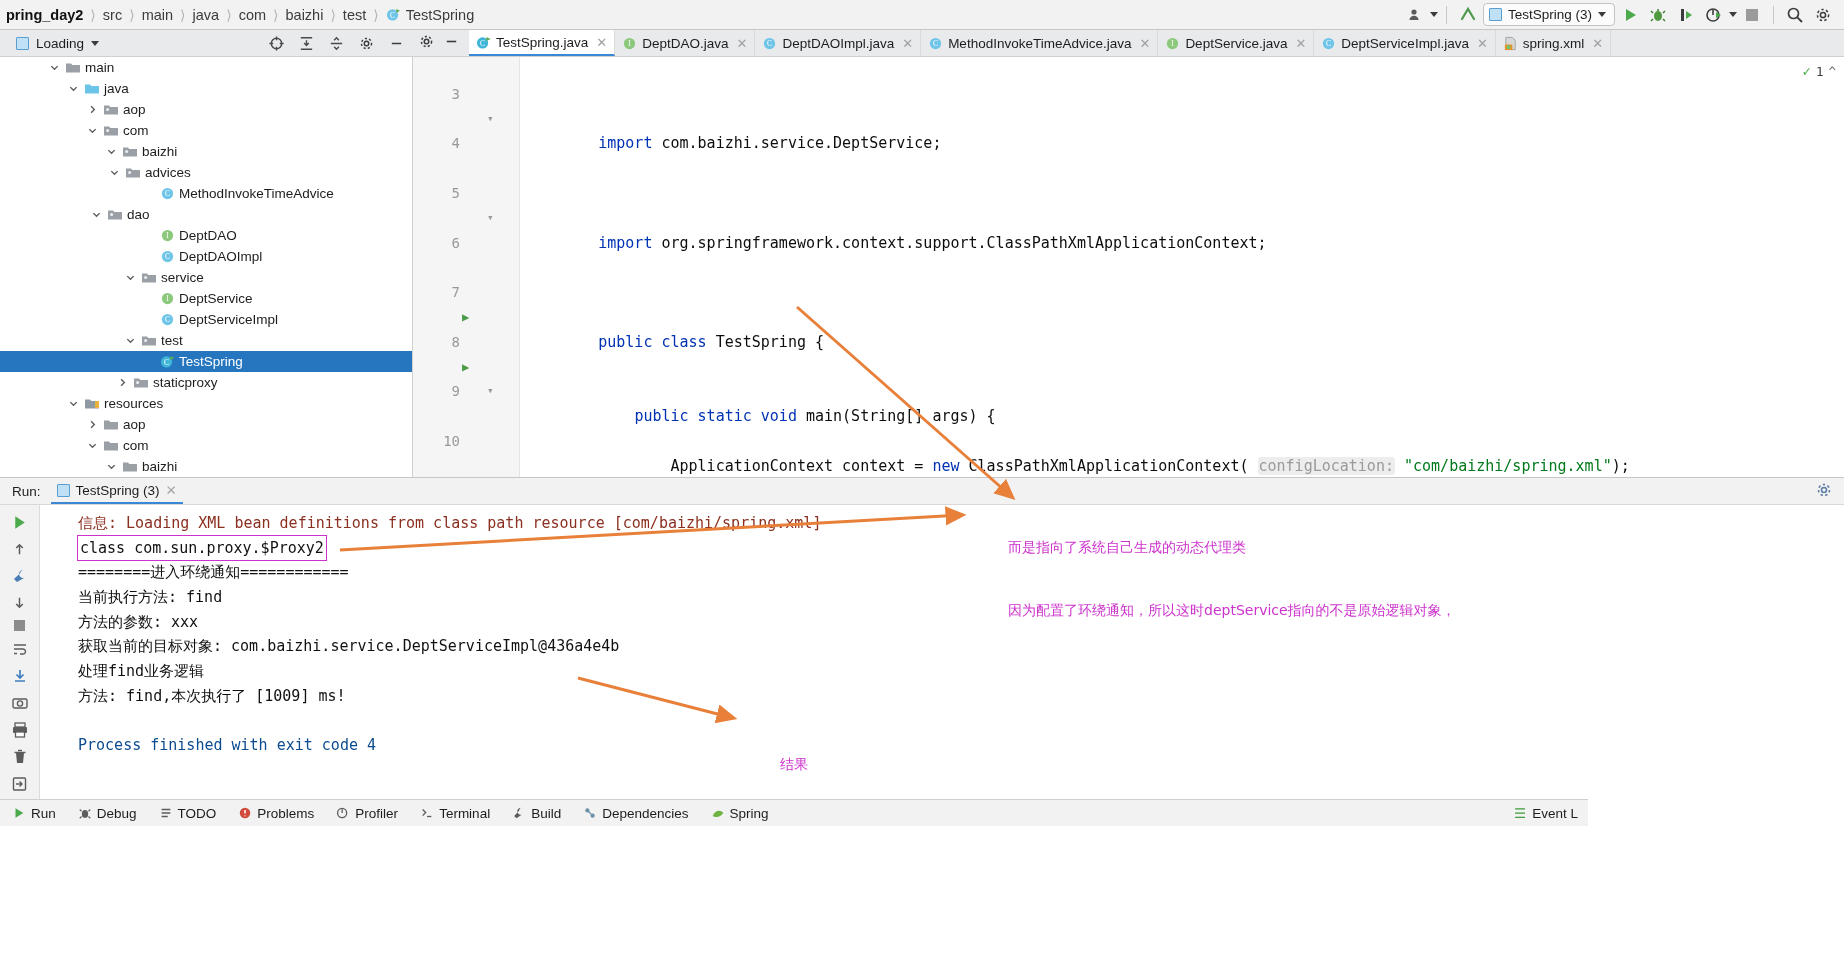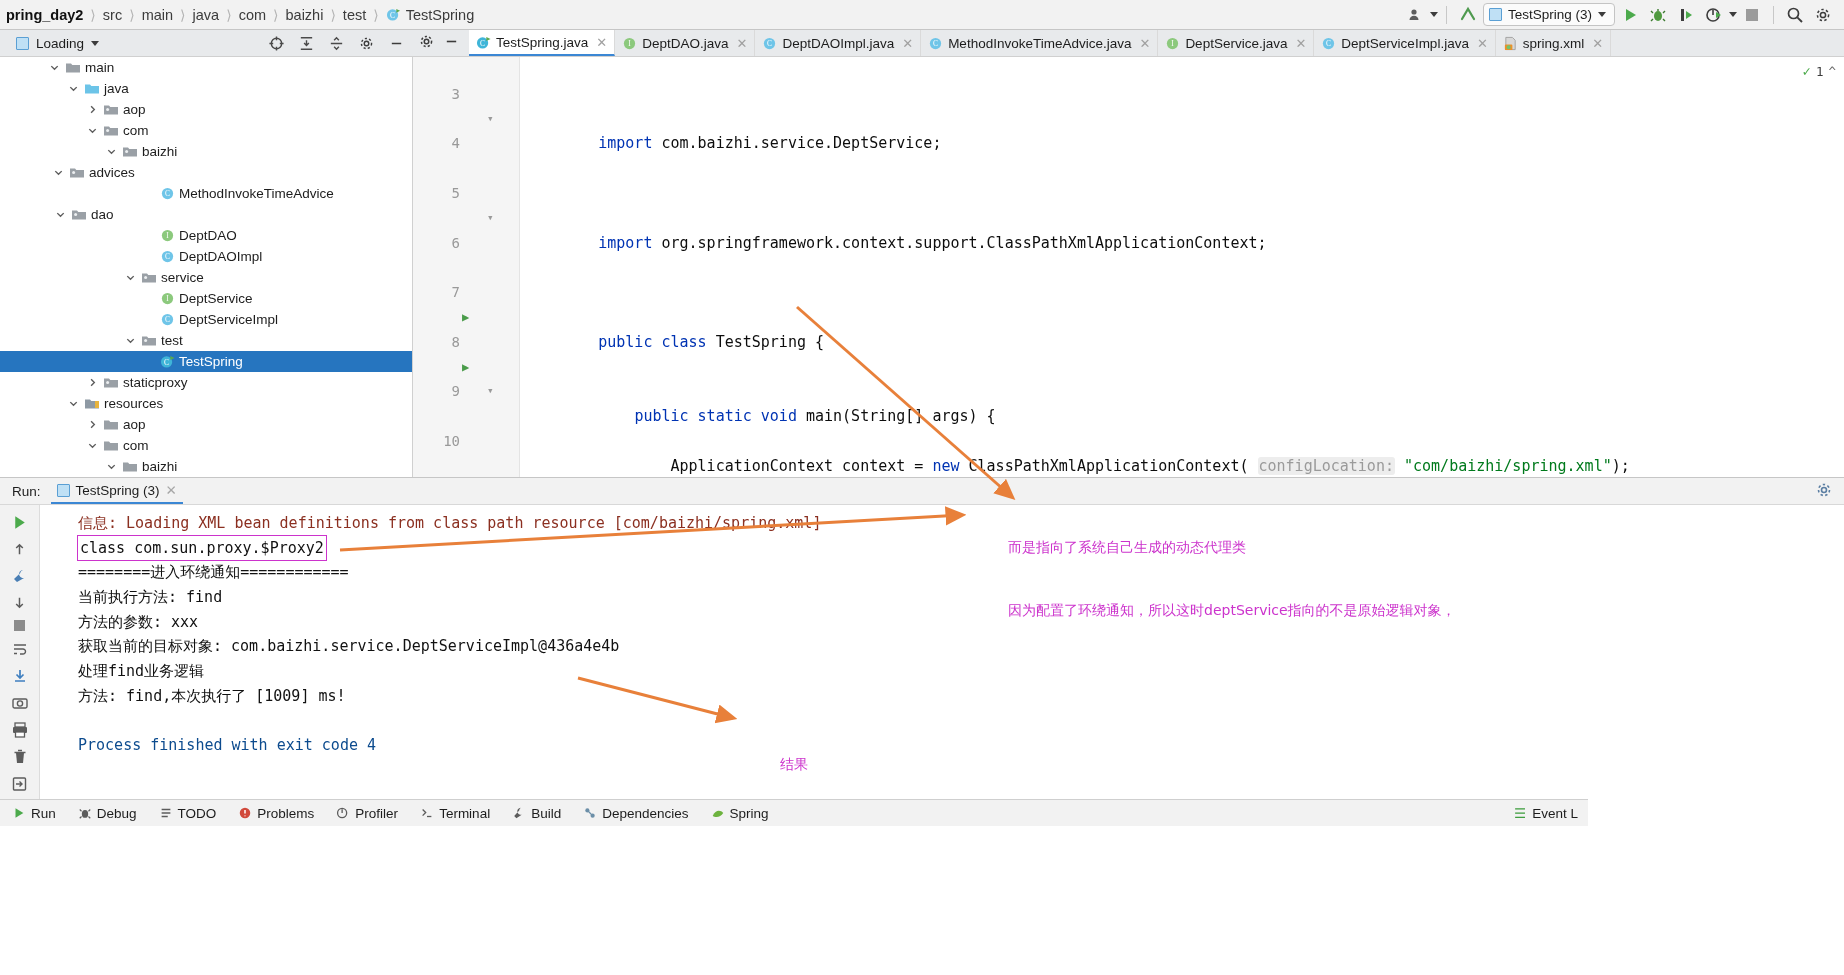--- a/index.html
+++ b/index.html
@@ -370,21 +370,21 @@
             </svg>
           </span>
           <span style="display: inline-flex; align-items: center;">
             <svg width="16" height="13" viewBox="0 0 16 13">
               <path d="M1 2.5 h5 l1.3 1.6 H15 v7.4 H1 z" fill="#9aa0a6"></path>
               <circle cx="4.6" cy="6.4" r="1.5" fill="#eceff1"></circle>
             </svg>
           </span>
           <span>baizhi</span>
         </div>
-        <div class="tree-row" style="padding-left: 52px;">
+        <div class="tree-row" style="padding-left: 108px;">
           <span class="tw-arrow">
             <svg width="11" height="11" viewBox="0 0 12 12">
               <path d="M2.5 4.5 L6 8 L9.5 4.5" stroke="#5c5c5c" stroke-width="1.5" fill="none"></path>
             </svg>
           </span>
           <span style="display: inline-flex; align-items: center;">
             <svg width="16" height="13" viewBox="0 0 16 13">
               <path d="M1 2.5 h5 l1.3 1.6 H15 v7.4 H1 z" fill="#9aa0a6"></path>
               <circle cx="4.6" cy="6.4" r="1.5" fill="#eceff1"></circle>
             </svg>
@@ -394,21 +394,21 @@
         <div class="tree-row" style="padding-left: 143px;">
           <span class="tw-arrow"></span>
           <span style="display: inline-flex; align-items: center;">
             <svg width="15" height="15" viewBox="0 0 16 16">
               <circle cx="8" cy="8" r="6" fill="#6fc5e8"></circle>
               <text x="8" y="11" font-size="8" text-anchor="middle" fill="#fff" font-family="serif">C</text>
             </svg>
           </span>
           <span>MethodInvokeTimeAdvice</span>
         </div>
-        <div class="tree-row" style="padding-left: 54px;">
+        <div class="tree-row" style="padding-left: 90px;">
           <span class="tw-arrow">
             <svg width="11" height="11" viewBox="0 0 12 12">
               <path d="M2.5 4.5 L6 8 L9.5 4.5" stroke="#5c5c5c" stroke-width="1.5" fill="none"></path>
             </svg>
           </span>
           <span style="display: inline-flex; align-items: center;">
             <svg width="16" height="13" viewBox="0 0 16 13">
               <path d="M1 2.5 h5 l1.3 1.6 H15 v7.4 H1 z" fill="#9aa0a6"></path>
               <circle cx="4.6" cy="6.4" r="1.5" fill="#eceff1"></circle>
             </svg>
@@ -487,21 +487,21 @@
           <span class="tw-arrow"></span>
           <span style="display: inline-flex; align-items: center;">
             <svg width="15" height="15" viewBox="0 0 16 16">
               <circle cx="7" cy="8.5" r="6" fill="#3fb5d8"></circle>
               <text x="7" y="11.5" font-size="8" text-anchor="middle" fill="#fff" font-family="serif">C</text>
               <path d="M11 2 l4.5 2.2 -4.5 2.2 z" fill="#5aa84f"></path>
             </svg>
           </span>
           <span>TestSpring</span>
         </div>
-        <div class="tree-row" style="padding-left: 86px;">
+        <div class="tree-row" style="padding-left: 86px; margin-left: 30px;">
           <span class="tw-arrow">
             <svg width="11" height="11" viewBox="0 0 12 12">
               <path d="M4.5 2.5 L8 6 L4.5 9.5" stroke="#5c5c5c" stroke-width="1.5" fill="none"></path>
             </svg>
           </span>
           <span style="display: inline-flex; align-items: center;">
             <svg width="16" height="13" viewBox="0 0 16 13">
               <path d="M1 2.5 h5 l1.3 1.6 H15 v7.4 H1 z" fill="#9aa0a6"></path>
               <circle cx="4.6" cy="6.4" r="1.5" fill="#eceff1"></circle>
             </svg>

